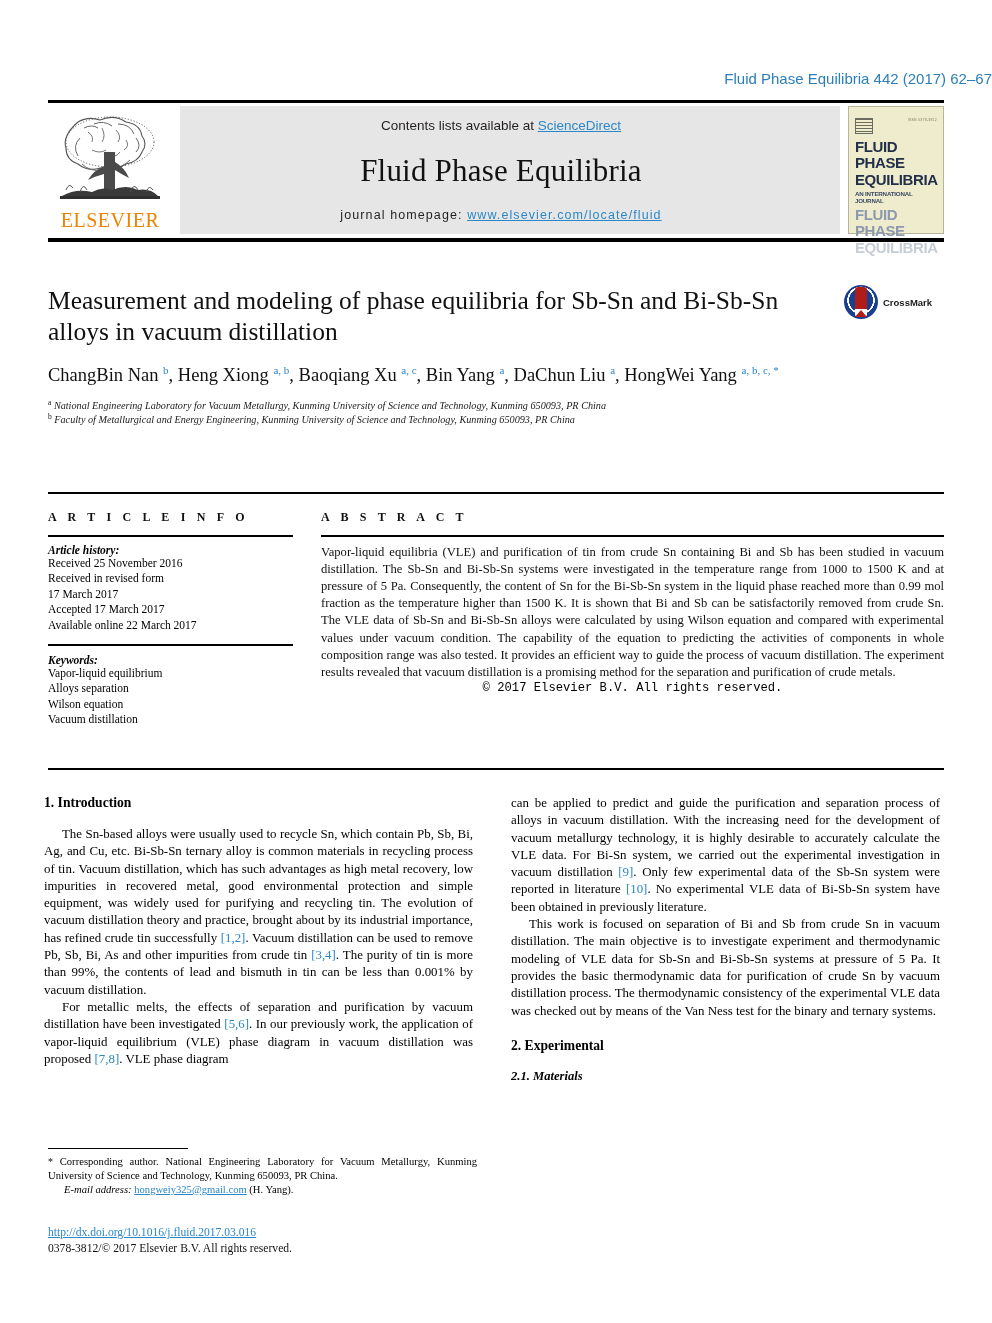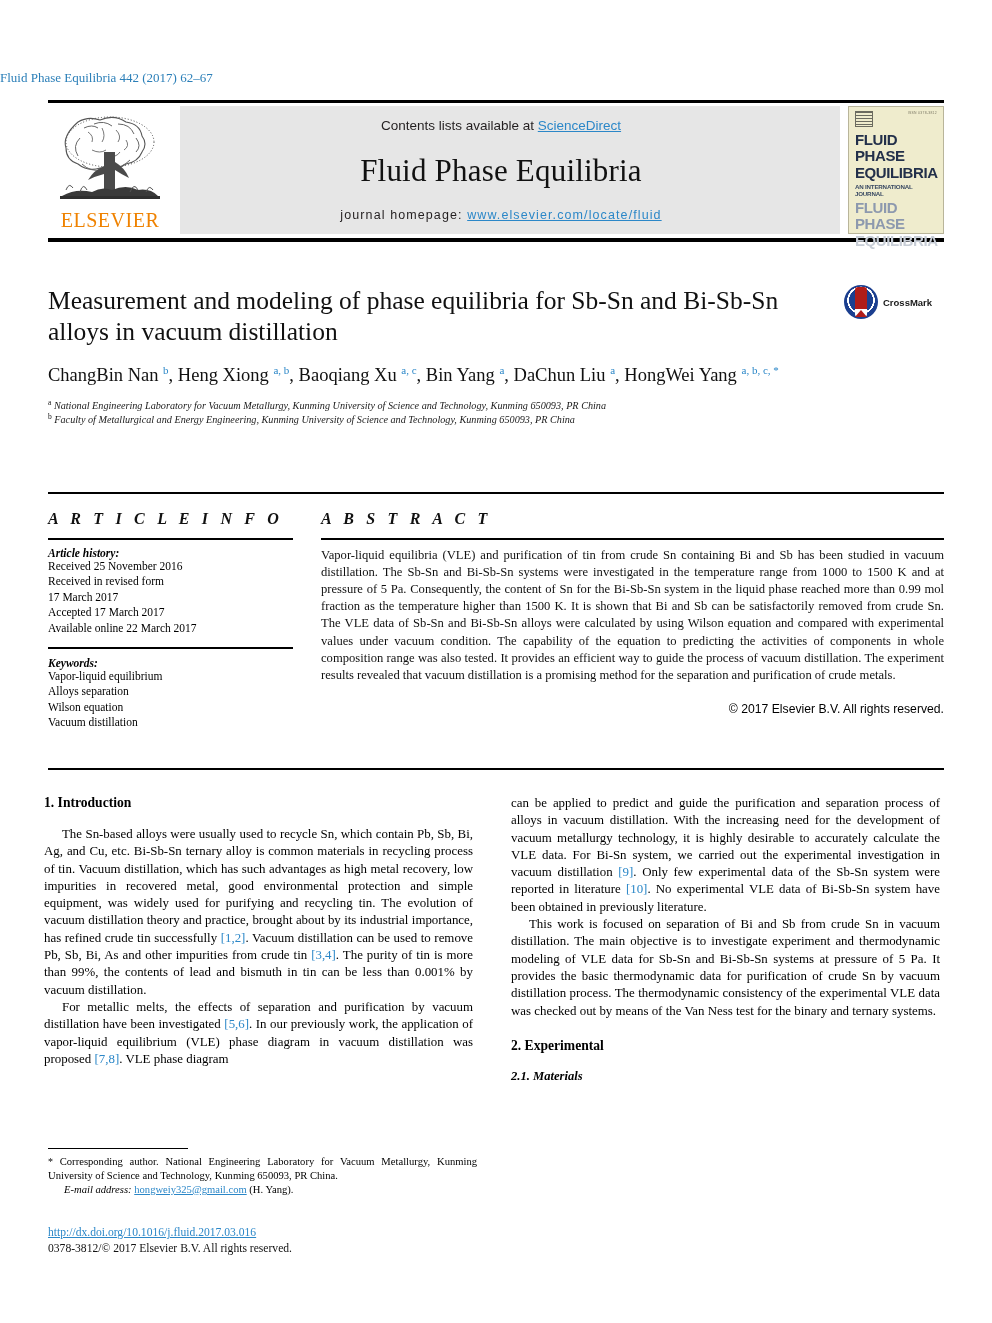--- a/index.html
+++ b/index.html
@@ -20,24 +20,24 @@
     left: 0; top: 0;
     width: 992px;
     height: 1323px;
   }
 
   
   .runhead {
     position: absolute;
     left: 0; top: 70px;
     width: 992px;
-    text-align: left;
-    font-size: 13px;
+    text-align: right;
+    font-size: 15px;
     color: #2b7fb8;
-    font-family: Liberation Serif, serif;
+    font-family: Liberation Sans, sans-serif;
   }
 
   
   .masthead {
     position: absolute;
     left: 48px; top: 100px;
     width: 896px;
   }
   .rule-thick {
     height: 3px;
@@ -98,21 +98,21 @@
     letter-spacing: 1.1px;
     color: #231f20;
   }
   .homepage-line .url { color: #2b87c8; }
   .cover-thumb {
     flex: 0 0 96px;
     width: 96px;
     background: #efeccd;
     border: 1px solid #b9b59a;
     box-sizing: border-box;
-    padding: 4px 6px;
+    padding: 11px 6px;
     display: flex;
     flex-direction: column;
     gap: 1px;
   }
   .cover-top {
     display: flex;
     justify-content: space-between;
     align-items: flex-start;
     margin-bottom: 4px;
   }
@@ -256,24 +256,23 @@
     left: 48px; top: 510px;
     width: 896px;
     display: flex;
     gap: 28px;
   }
   .info-left { width: 245px; flex: 0 0 245px; }
   .info-right { flex: 1 1 auto; }
   .sect-label {
     font-family: "Liberation Serif", serif;
     font-weight: bold;
-    font-size: 16px;
+    font-size: 12px;
     letter-spacing: 4.2px;
     color: #111;
-    font-style: italic;
   }
   .hair {
     height: 1.5px;
     background: #000;
     margin: 10px 0 7px 0;
   }
   .hair-wide { height: 1.5px; background:#000; margin: 11px 0 8px 0; }
   .info-head {
     font-family: "Liberation Serif", serif;
     font-style: italic;
@@ -286,24 +285,24 @@
     line-height: 15.5px;
   }
   .abstract-p {
     font-family: "Liberation Serif", serif;
     font-size: 12.6px;
     line-height: 17.2px;
     text-align: justify;
     color: #111;
   }
   .copyright {
-    font-family: Liberation Sans, sans-serif;
+    font-family: Liberation Mono, monospace;
     font-size: 12.2px;
-    text-align: right;
-    margin-top: 18px;
+    text-align: center;
+    margin-top: 0;
   }
 
   
   .cols {
     position: absolute;
     left: 44px; top: 795px;
     width: 896px;
     display: flex;
     gap: 38px;
   }

